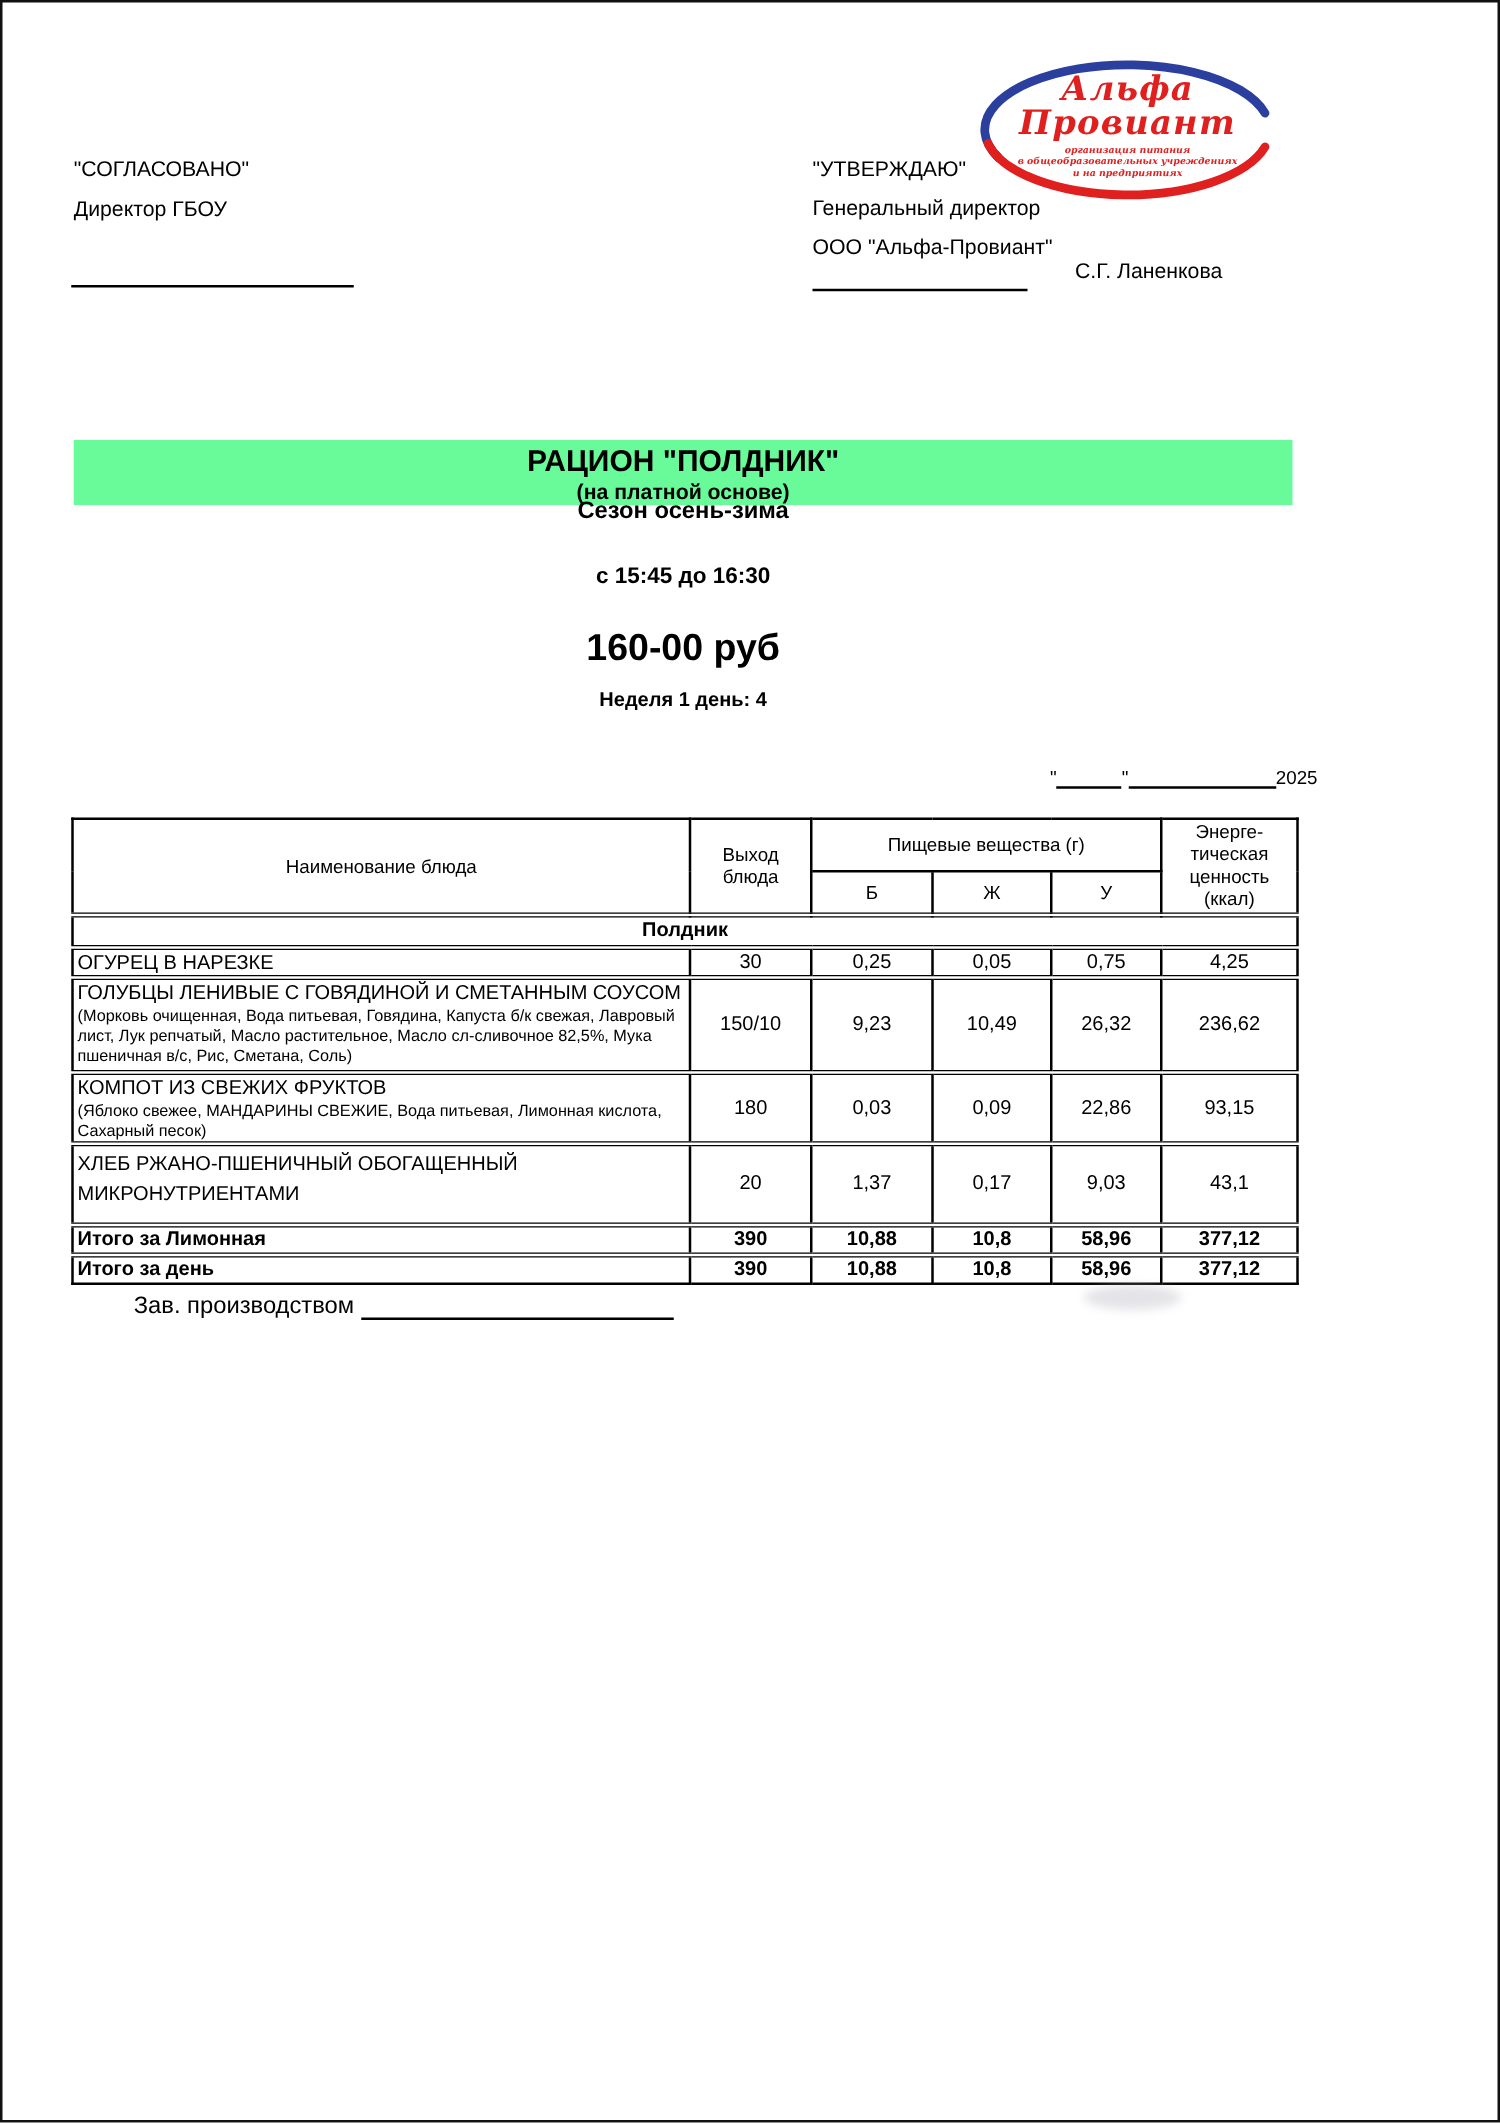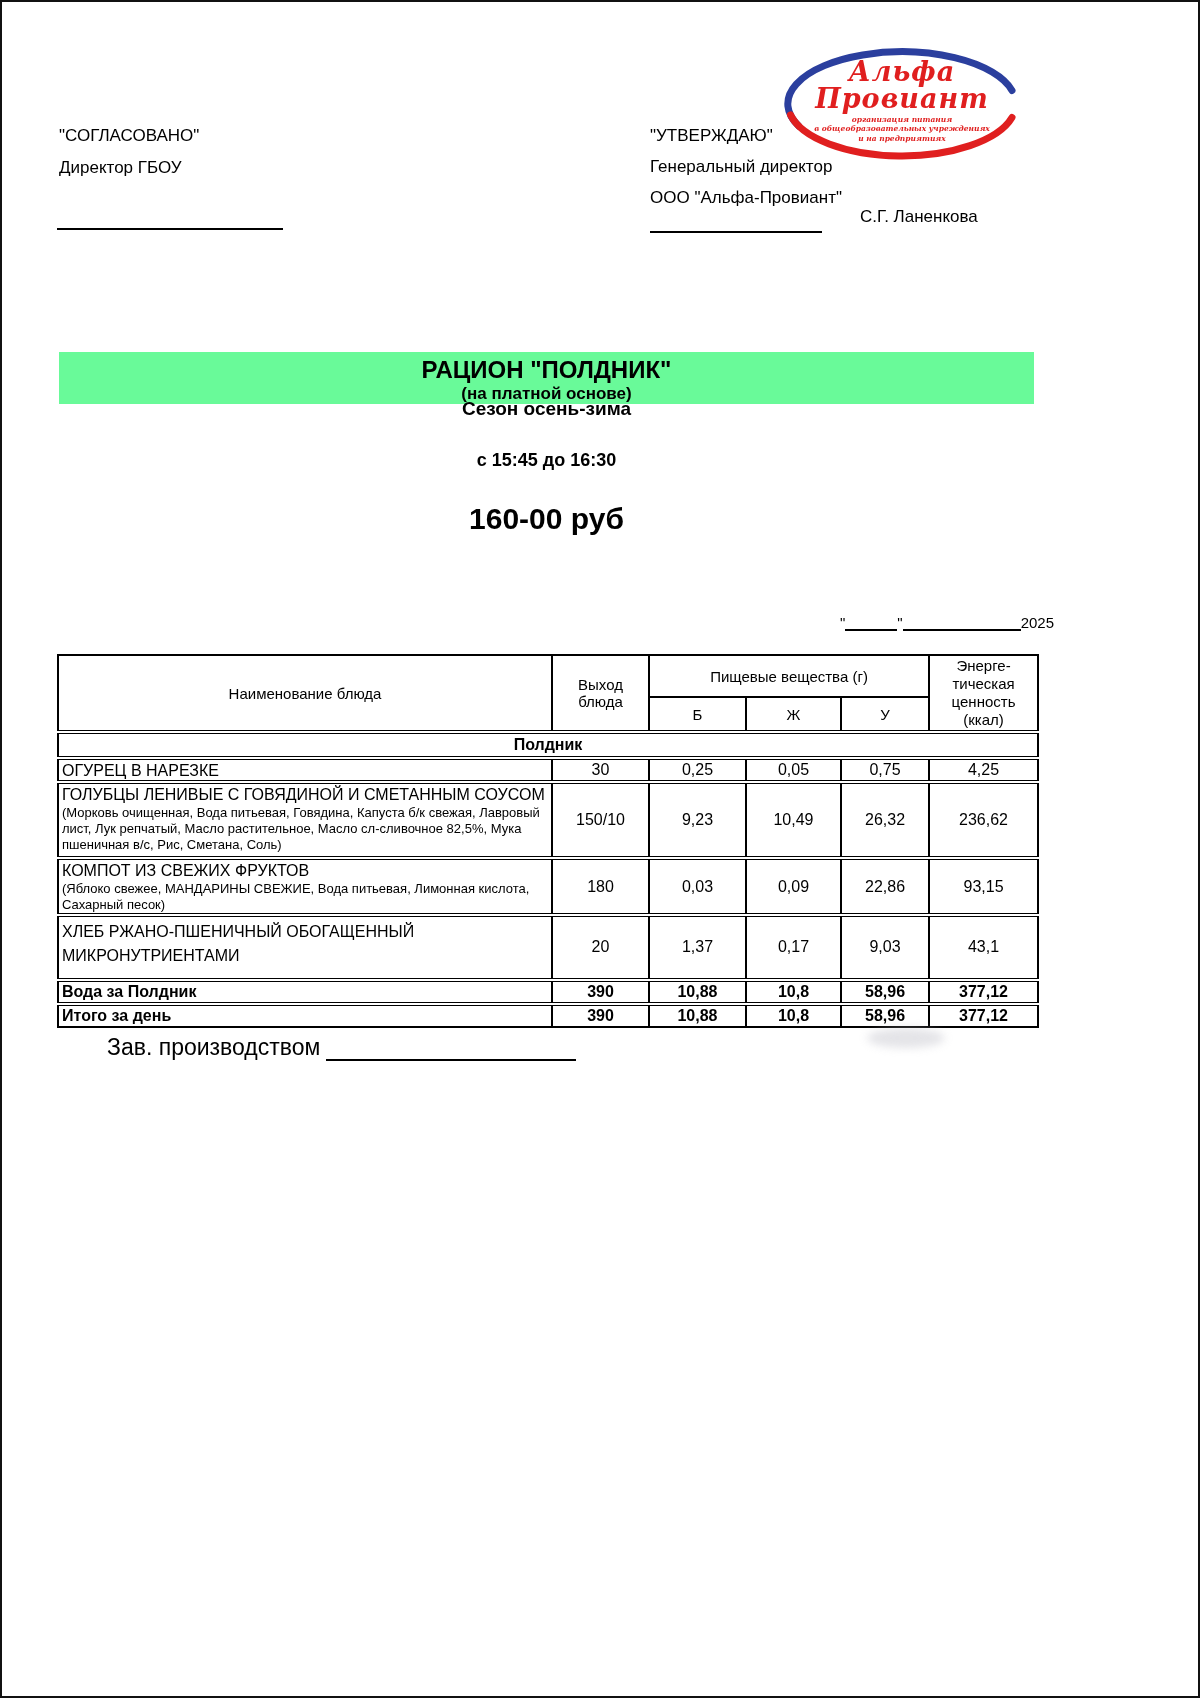--- a/index.html
+++ b/index.html
@@ -46,21 +46,21 @@
   .dname{font-size:16px; line-height:19px; padding-top:1px;}
   .dname2{line-height:24px; padding-top:3px;}
   .ingr{font-size:13px; line-height:16px; padding-top:1px;}
   td.val{text-align:center;}
   tr.r0 td{height:20px;margin-left:44px;} tr.r1 td{height:72px;margin-top:13px;} tr.r2 td{height:52px;} tr.r3 td{height:40px;}
   tr.r3 td.val{vertical-align:top; padding-top:21px;}
   tr.total td{height:20px; font-weight:bold;}
   tr.total td.name{vertical-align:middle;}
   tr.total td.val{text-align:center;}
   
-  .footer{left:105px; top:1032px; font-size:23px;}
+  .footer{left:105px; top:1032px; font-size:19px;}
   .f-line{display:inline-block; width:250px; border-bottom:2px solid #000; height:16px; vertical-align:bottom; margin-left:6px;}
   .smudge{left:865px; top:1026px; width:78px; height:20px; background:#c4c4cc;
     border-radius:50%; opacity:.45; filter:blur(4px);}
 </style>
 </head>
 <body>
 
 <div class="page">
 
   <div class="abs sign-block" style="left:57px; top:118px;">
@@ -92,20 +92,21 @@
   </div>
 
   <div class="abs banner" style="background:#69fa99;">
     <div class="banner-title">РАЦИОН "ПОЛДНИК"</div>
     <div class="banner-sub">(на платной основе)</div>
   </div>
 
   <div class="abs centerline season">Сезон осень-зима</div>
   <div class="abs centerline time">с 15:45 до 16:30</div>
   <div class="abs centerline price">160-00 руб</div>
+  <div class="abs centerline week">Неделя 1  день: 4</div>
 
   <div class="abs dateline">
     <span>"</span><span class="dline dl1"></span><span>"</span><span class="dline dl2"></span><span>2025</span>
   </div>
 
   <div class="abs menu-table">
     <table>
       <colgroup>
         <col style="width:494px">
           <col style="width:97px">
@@ -177,21 +178,21 @@
 МИКРОНУТРИЕНТАМИ</div>
             </td>
           <td class="val">20</td>
           <td class="val">1,37</td>
           <td class="val">0,17</td>
           <td class="val">9,03</td>
           <td class="val">43,1</td>
         </tr>
 
         <tr class="total">
-          <td class="name">Вода за Полдник</td>
+          <td class="name">Итого за Лимонная</td>
           <td class="val">390</td>
           <td class="val">10,88</td>
           <td class="val">10,8</td>
           <td class="val">58,96</td>
           <td class="val">377,12</td>
         </tr>
         <tr class="total">
           <td class="name">Итого за день</td>
           <td class="val">390</td>
           <td class="val">10,88</td>

